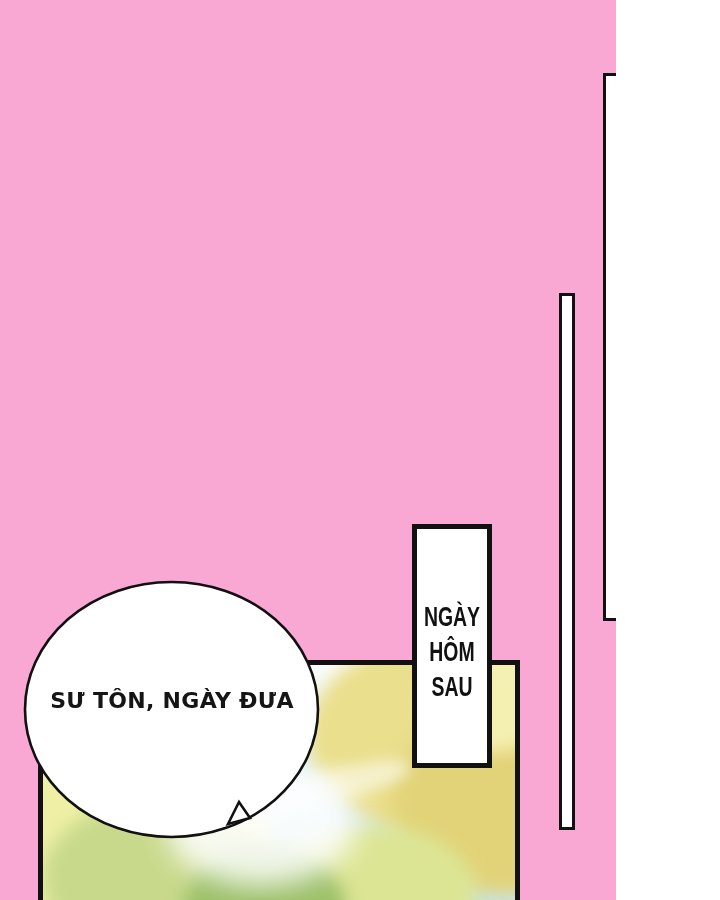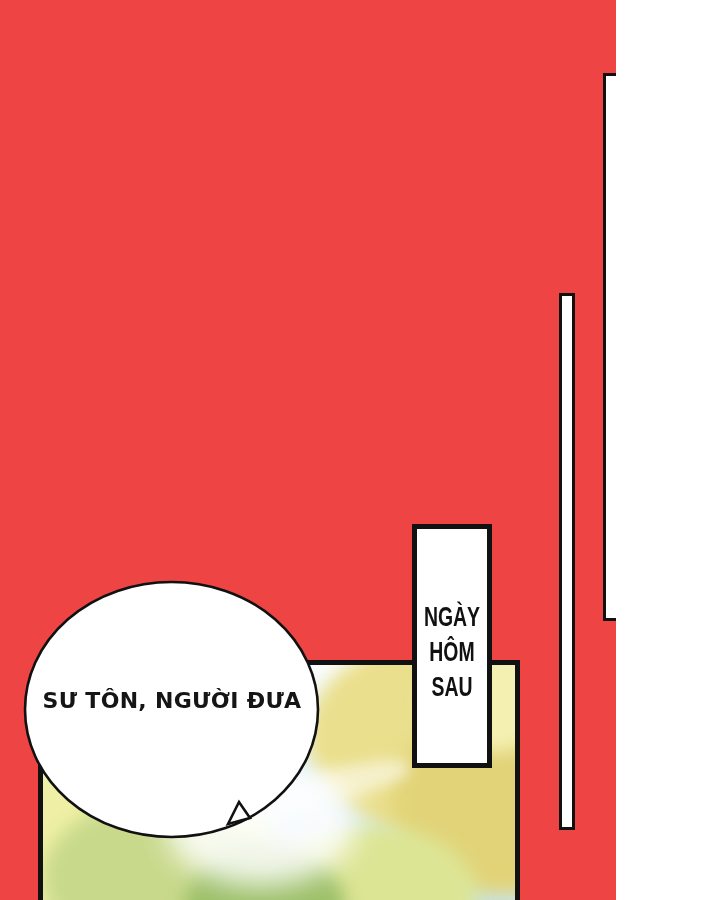--- a/index.html
+++ b/index.html
@@ -3,21 +3,21 @@
 <meta charset="utf-8">
 <style>
   * { margin: 0; padding: 0; box-sizing: border-box; }
   html, body { background: #ffffff; }
   body { font-family: "DejaVu Sans", "Liberation Sans", sans-serif; }
 
   .page {
     position: relative;
     width: 616px;
     height: 900px;
-    background: #ef4444;
+    background: #f9a8d4;
     overflow: hidden;
   }
 
   
   .bar {
     position: absolute;
     background: #ffffff;
     border: 3px solid #111111;
   }
   .bar-tall {
@@ -133,16 +133,16 @@
       <div>HÔM</div>
       <div>SAU</div>
     </div>
   </div>
 
   <svg class="bubble-svg" viewBox="0 0 720 900" xmlns="http://www.w3.org/2000/svg">
     <ellipse cx="171.5" cy="709.5" rx="146.5" ry="127.5" fill="#ffffff" stroke="#111111" stroke-width="2.6"></ellipse>
     <path d="M 228 824 L 239 802 L 250 818 Z" fill="#ffffff" stroke="#111111" stroke-width="2.6" stroke-linejoin="miter"></path>
   </svg>
   <div class="bubble-text">
-    <div>SƯ TÔN, NGƯỜI ĐƯA</div>
+    <div>SƯ TÔN, NGÀY ĐƯA</div>
   </div>
 
 </div>
 
 </body></html>

